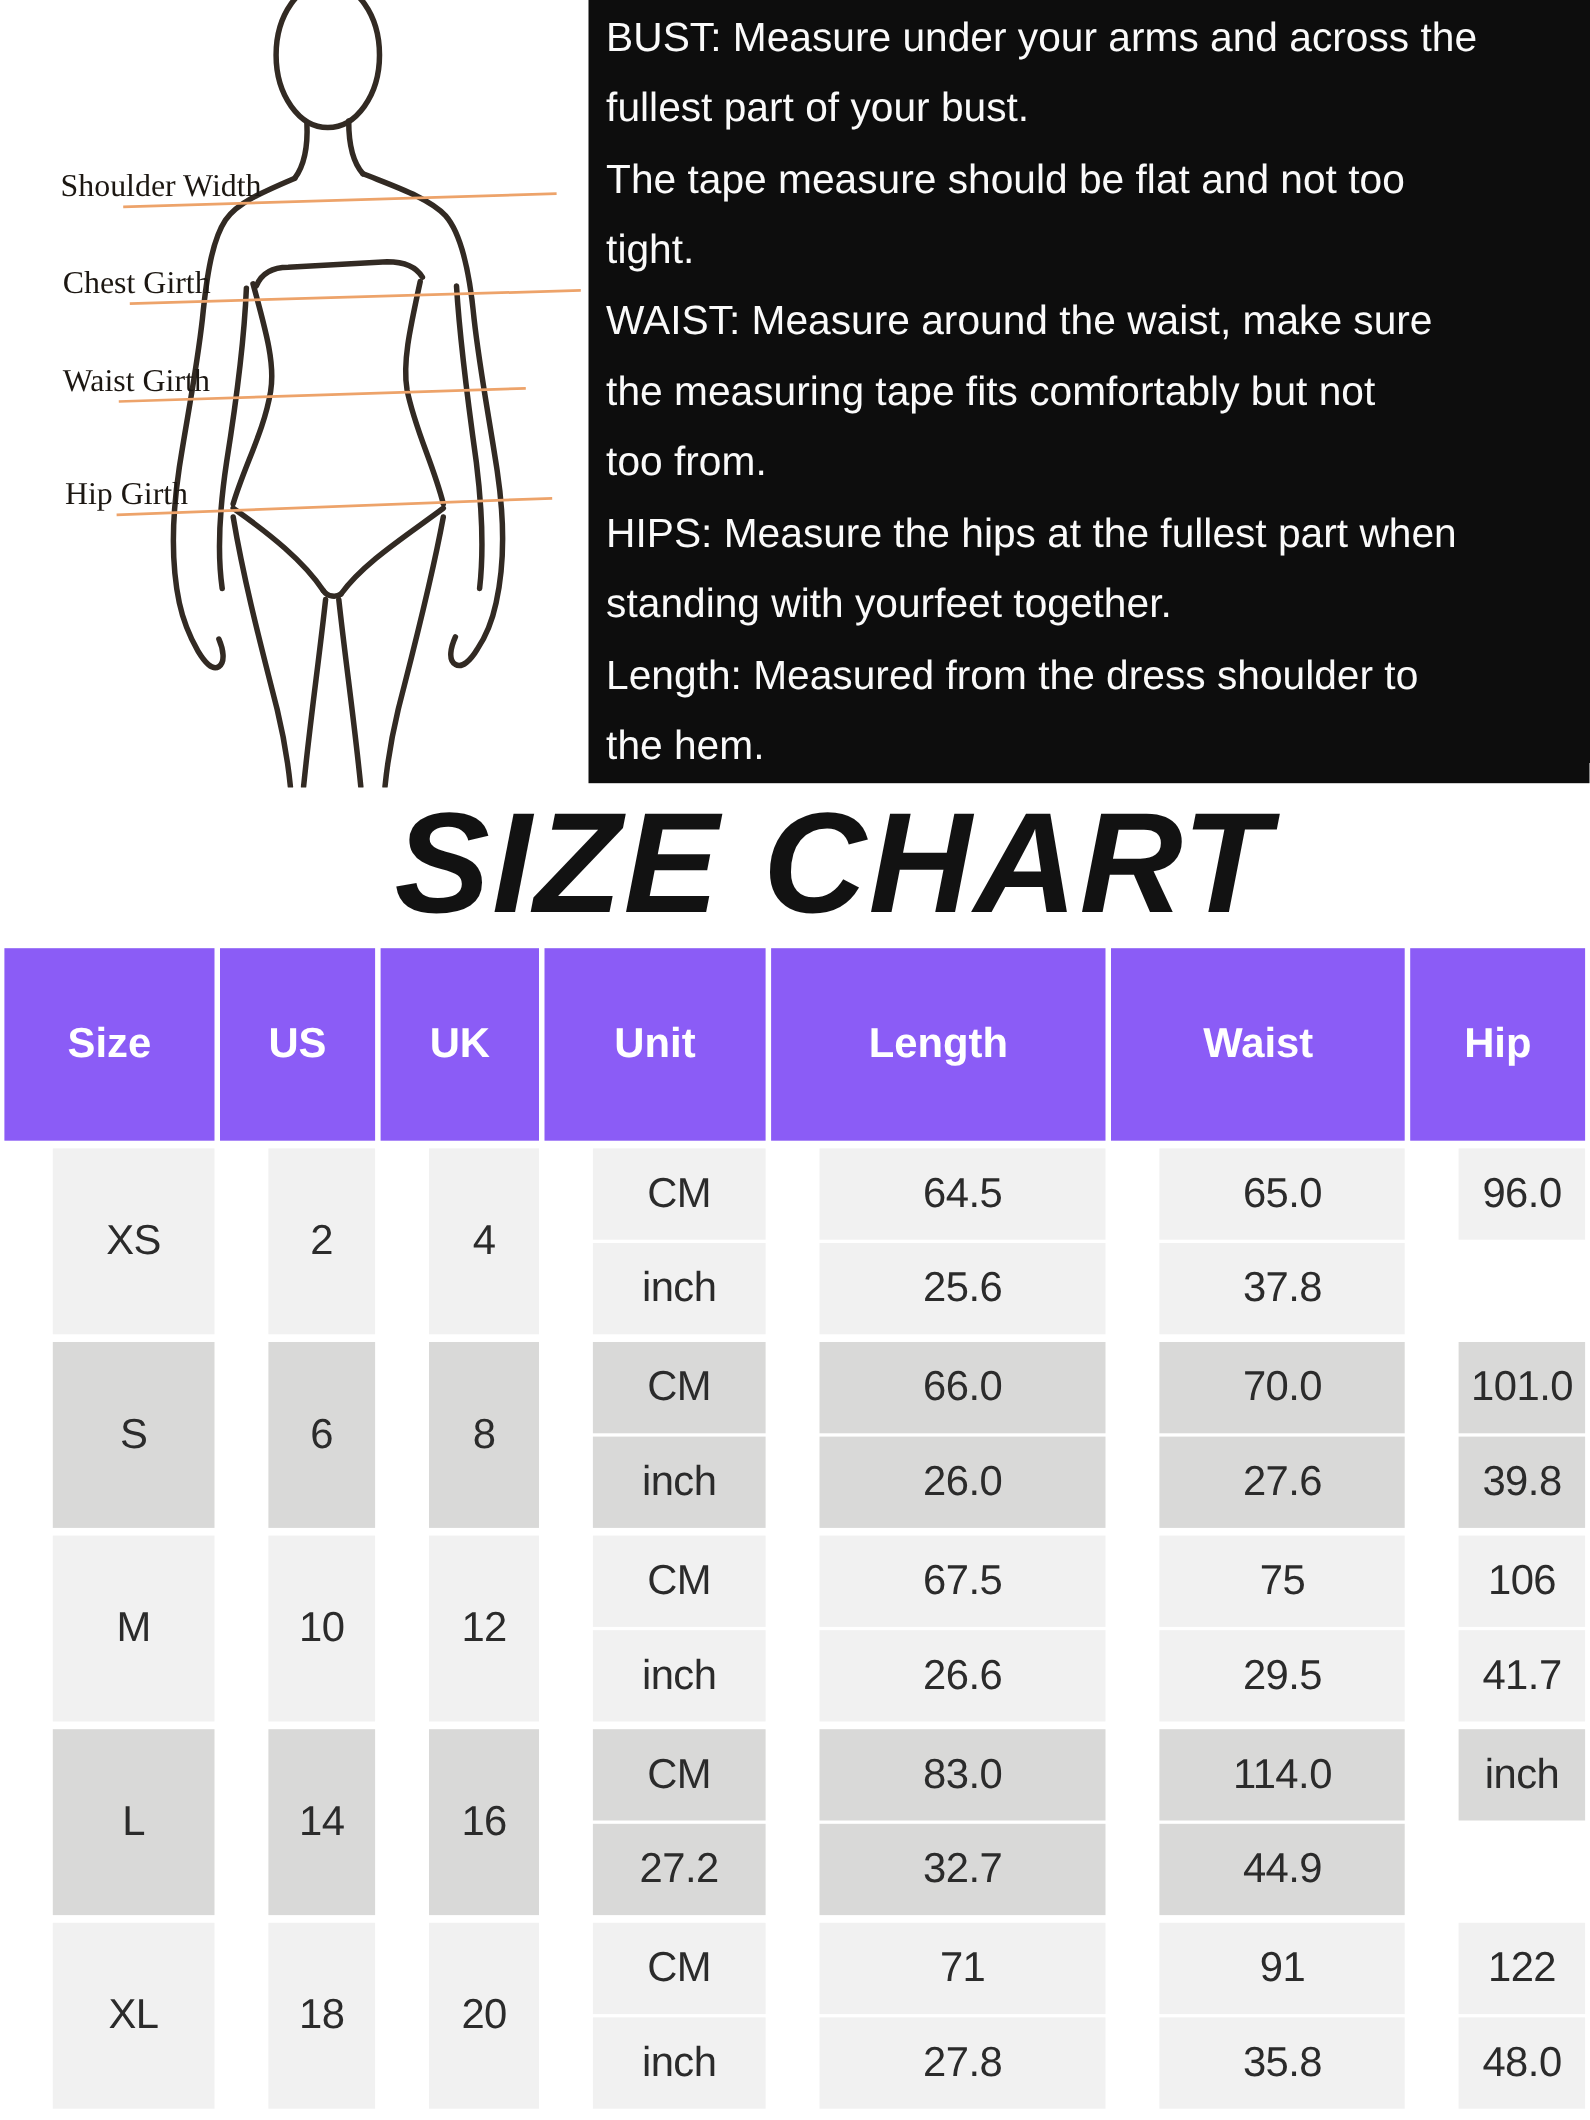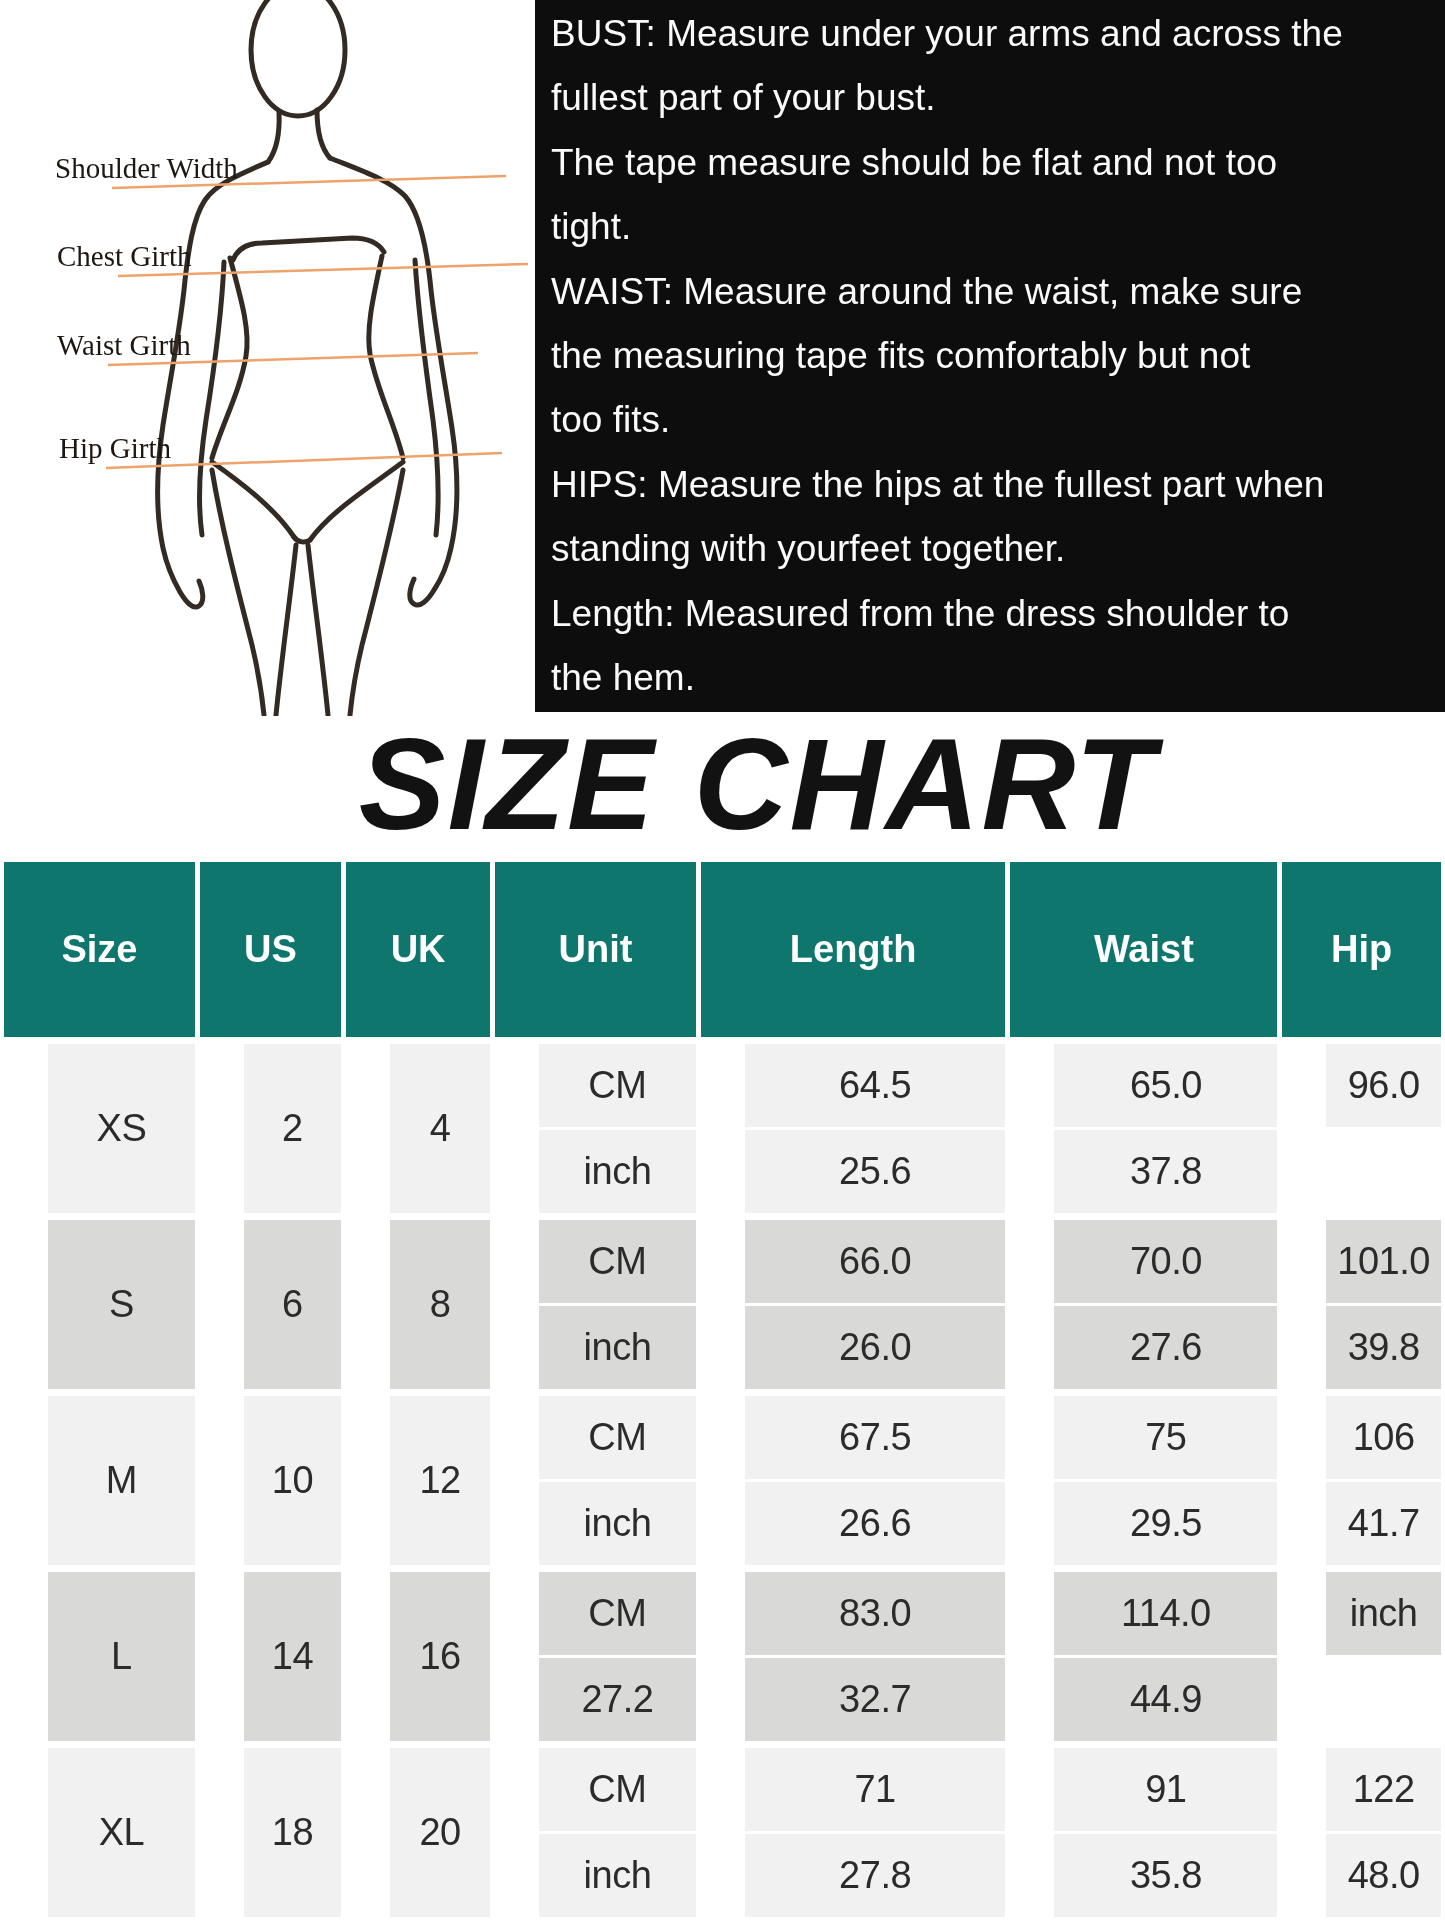--- a/index.html
+++ b/index.html
@@ -38,21 +38,21 @@
 
   
   .size-table { position: absolute; top: 862px; left: 0; width: 100%; padding: 0 4px; }
   .thead, .group {
     display: grid;
     grid-template-columns: 196fr 145fr 148fr 206fr 313fr 274fr 163fr;
     column-gap: 5px;
   }
   .thead { height: 175px; }
   .thead .hcell {
-    background: #0f766e; color: #ffffff;
+    background: #8b5cf6; color: #ffffff;
     font-weight: bold; font-size: 38px;
     display: flex; align-items: center; justify-content: center;
   }
   .group { grid-template-rows: 83px 83px; row-gap: 3px; margin-top: 7px; }
   .cell {
     display: flex; align-items: center; justify-content: center;
     font-size: 38px; color: #2b2b2b; letter-spacing: -0.5px; margin-left: 44px;
   }
   .merged { grid-row: 1 / 3; }
   .g-light .cell { background: #f1f1f1; }
@@ -105,21 +105,21 @@
   </svg>
 </div>
 
 <div class="instructions">
   <div>BUST: Measure under your arms and across the</div>
   <div>fullest part of your bust.</div>
   <div>The tape measure should be flat and not too</div>
   <div>tight.</div>
   <div>WAIST: Measure around the waist, make sure</div>
   <div>the measuring tape fits comfortably but not</div>
-  <div>too fits.</div>
+  <div>too from.</div>
   <div>HIPS: Measure the hips at the fullest part when</div>
   <div>standing with yourfeet together.</div>
   <div>Length: Measured from the dress shoulder to</div>
   <div>the hem.</div>
 </div>
 
 <div class="title-row">
   <div class="title">SIZE CHART</div>
 </div>
 

